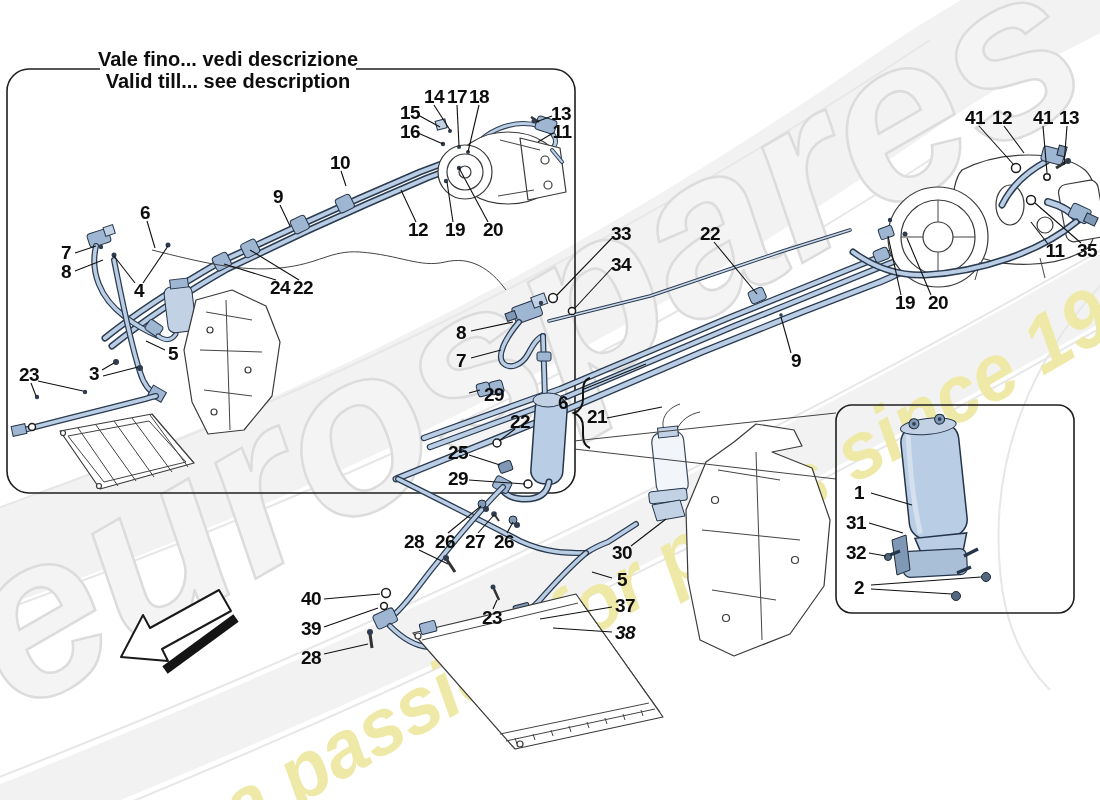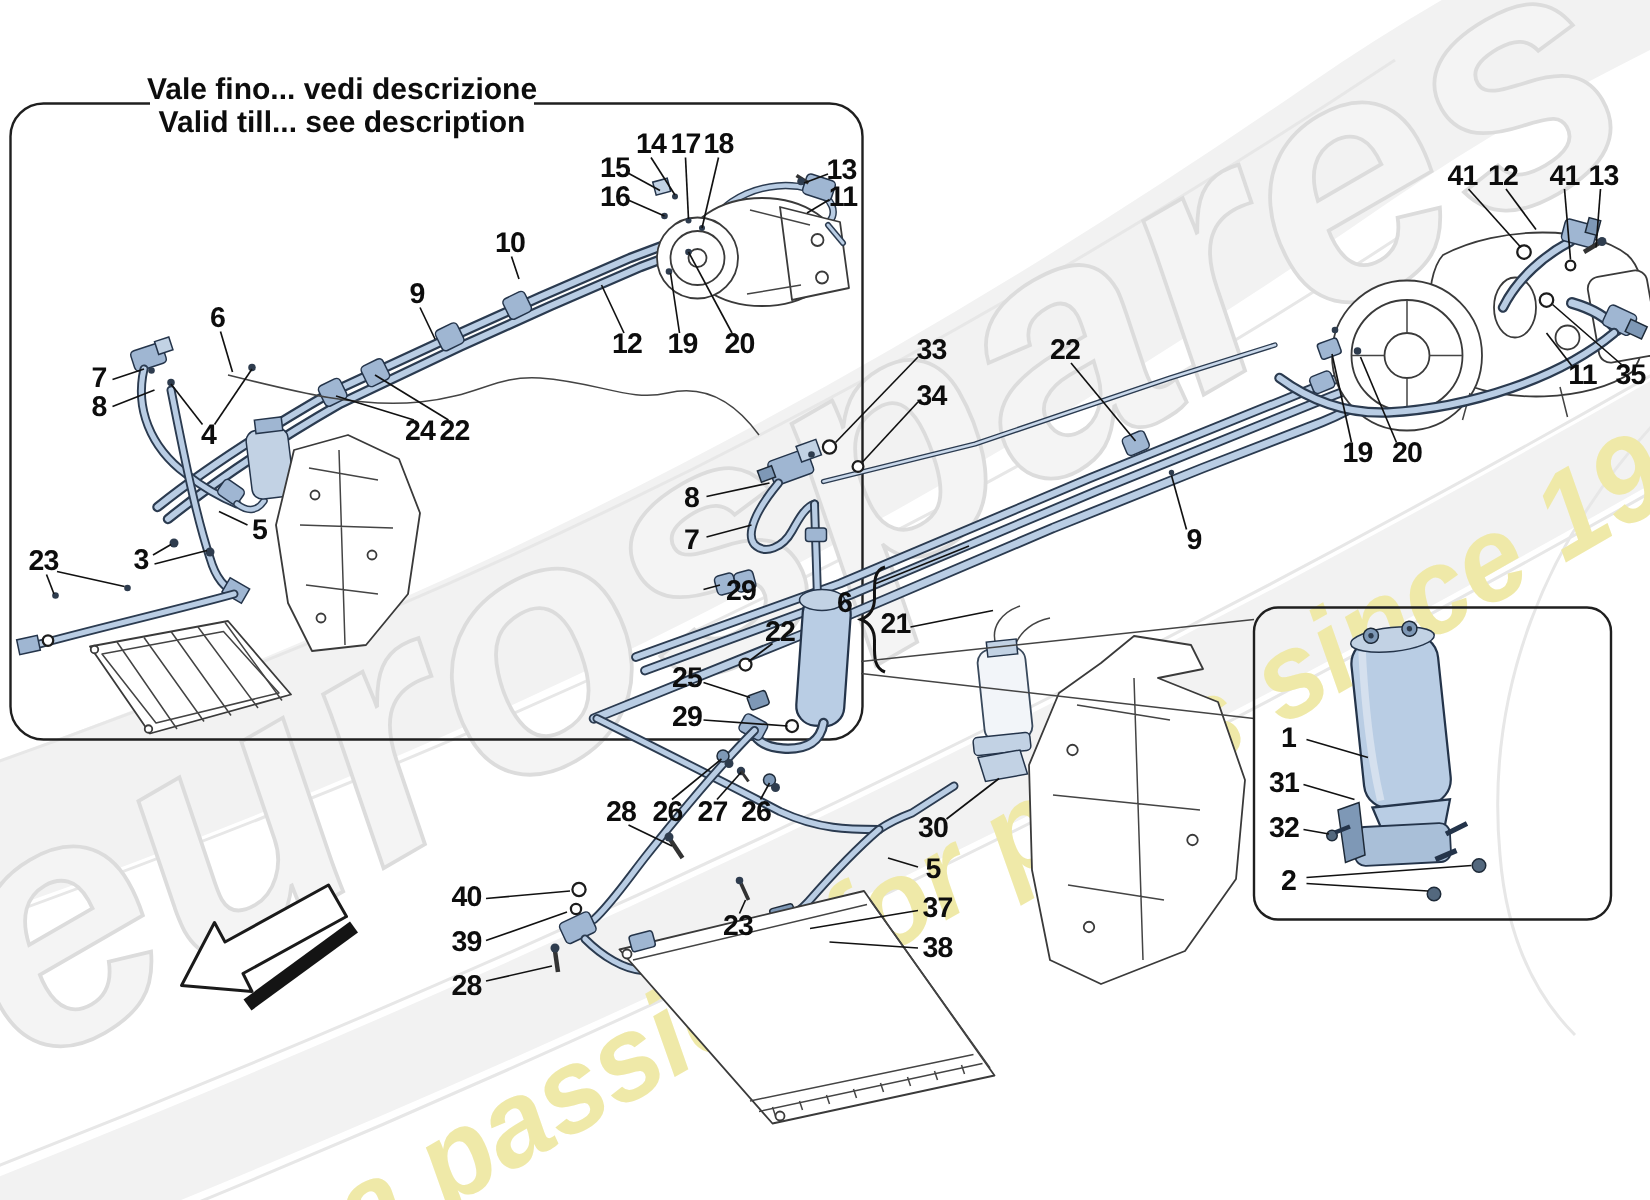--- a/index.html
+++ b/index.html
@@ -410,19 +410,19 @@
       <div class="callout" style="left: 445px; top: 542px;">26</div>
       <div class="callout" style="left: 475px; top: 542px;">27</div>
       <div class="callout" style="left: 504px; top: 542px;">26</div>
       <div class="callout" style="left: 311px; top: 599px;">40</div>
       <div class="callout" style="left: 311px; top: 629px;">39</div>
       <div class="callout" style="left: 311px; top: 658px;">28</div>
       <div class="callout" style="left: 492px; top: 618px;">23</div>
       <div class="callout" style="left: 622px; top: 553px;">30</div>
       <div class="callout" style="left: 622px; top: 580px;">5</div>
       <div class="callout" style="left: 625px; top: 606px;">37</div>
-      <div class="callout" style="left: 625px; top: 633px;">38</div>
+      <div class="callout" style="left: 625px; top: 633px; font-style: italic;">38</div>
       <div class="callout" style="left: 859px; top: 493px;">1</div>
       <div class="callout" style="left: 856px; top: 523px;">31</div>
       <div class="callout" style="left: 856px; top: 553px;">32</div>
       <div class="callout" style="left: 859px; top: 588px;">2</div>
     </div>
 </div>
 
 </body></html>

